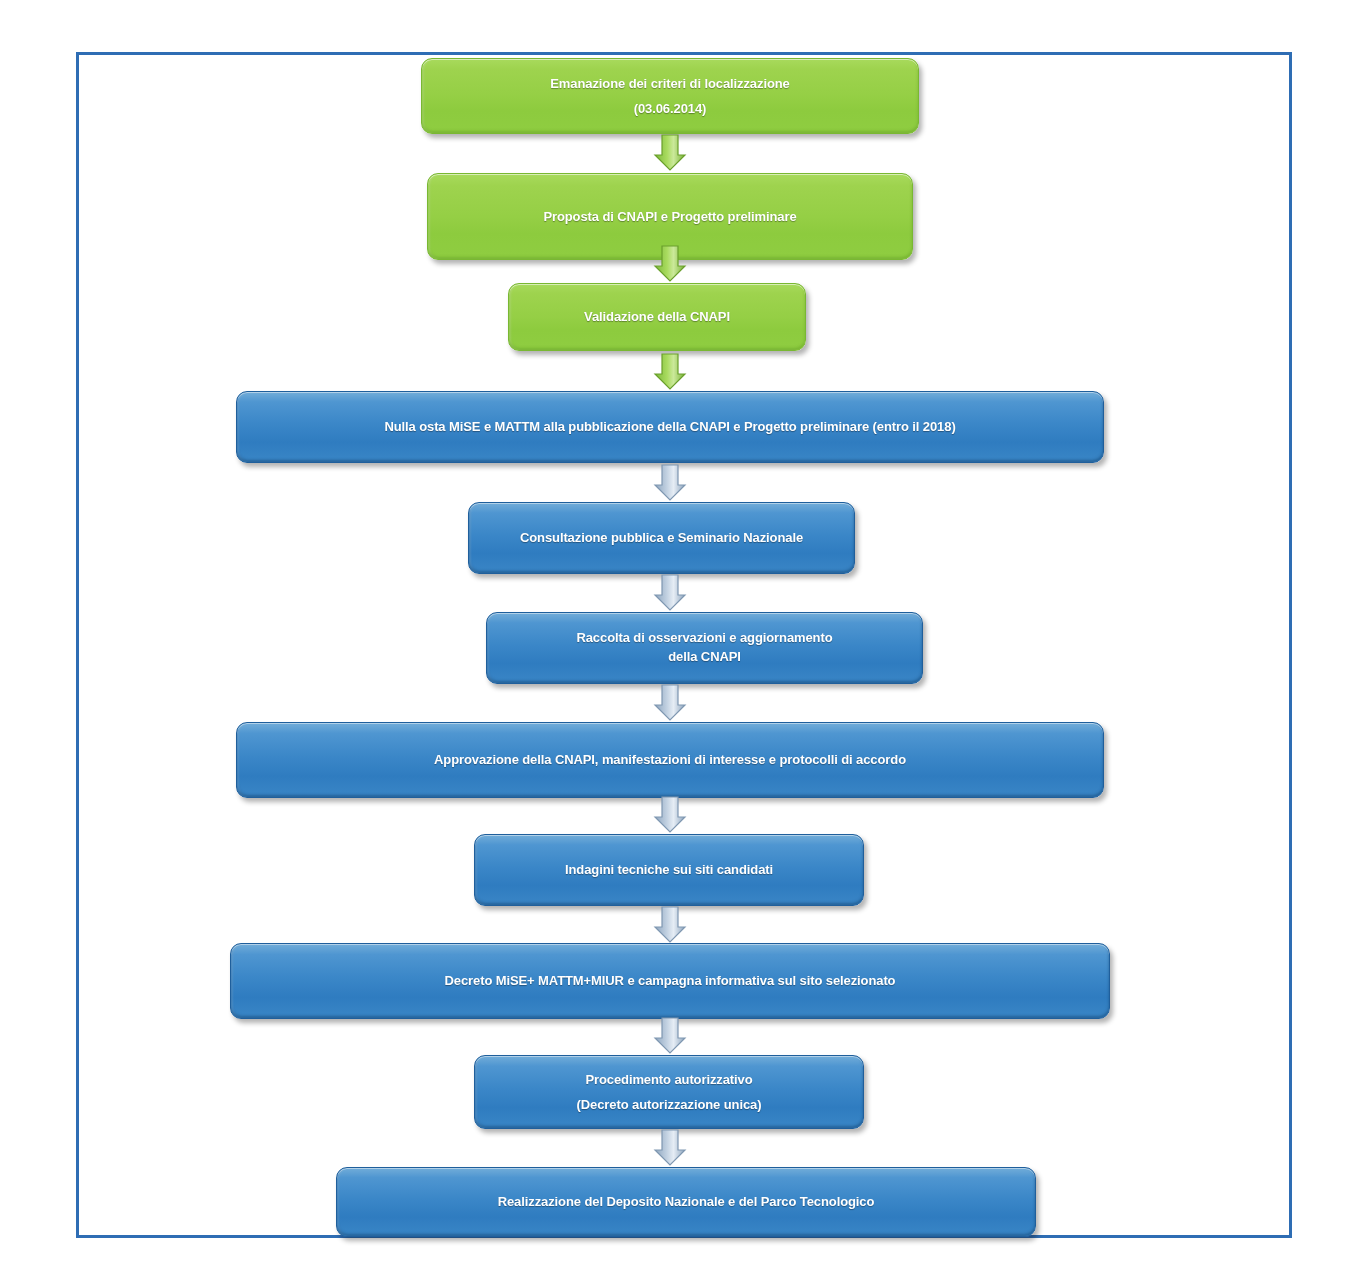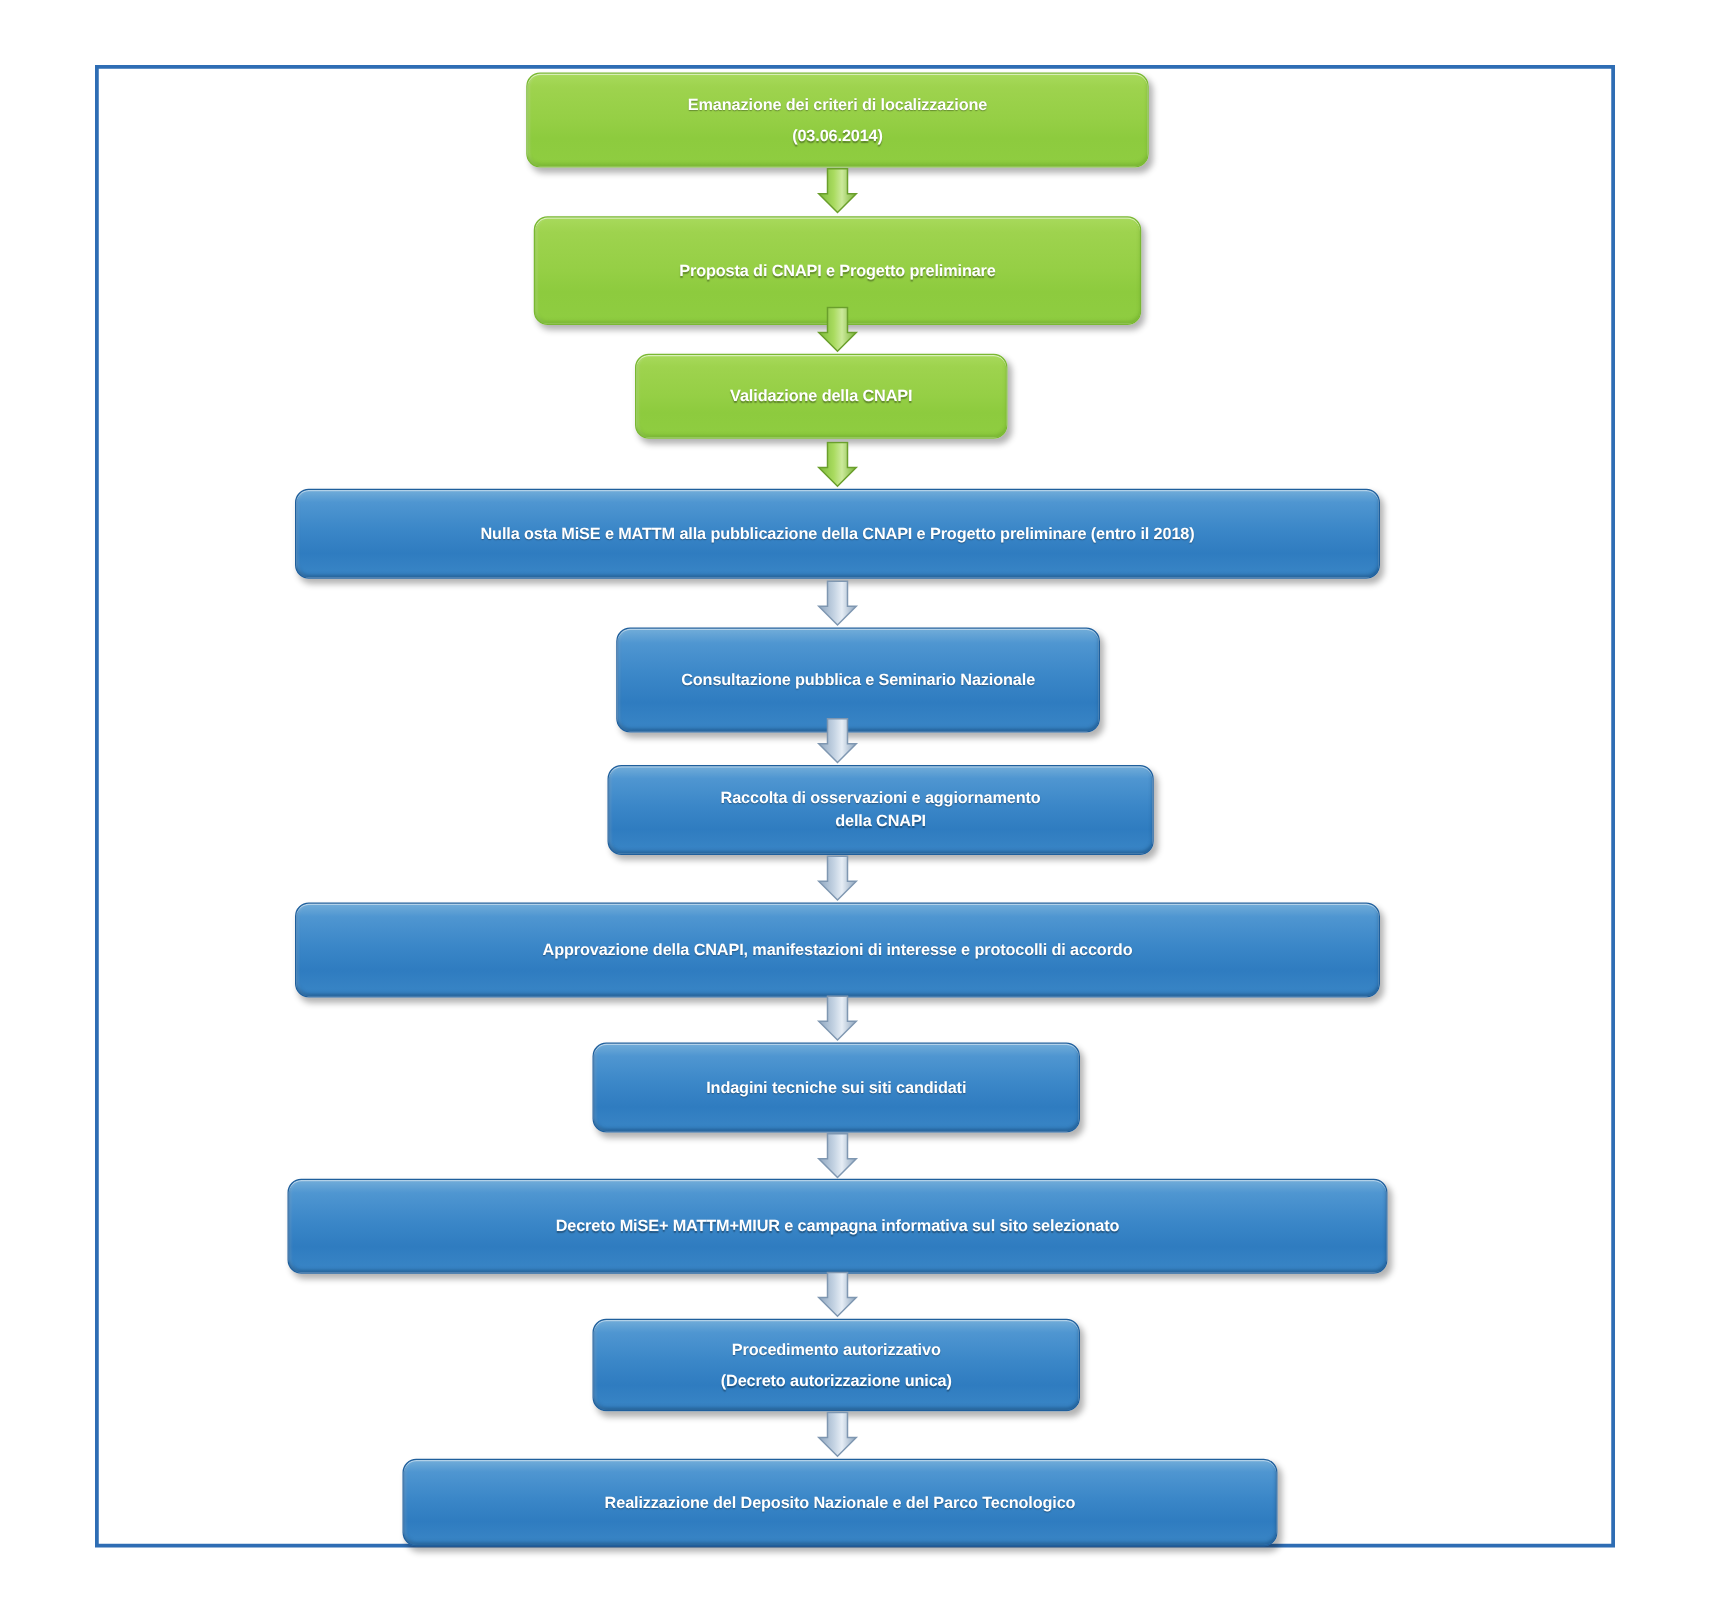--- a/index.html
+++ b/index.html
@@ -125,21 +125,21 @@
       <span class="ln">Validazione della CNAPI</span>
     </span>
   </div>
 
   <div class="node blue" style="left:236px; top:391px; width:868px; height:72px;">
     <span class="lines">
       <span class="ln">Nulla osta MiSE e MATTM alla pubblicazione della CNAPI e Progetto preliminare (entro il 2018)</span>
     </span>
   </div>
 
-  <div class="node blue" style="left:493px; top:502px; width:387px; height:84px;">
+  <div class="node blue" style="left:468px; top:502px; width:387px; height:72px;">
     <span class="lines">
       <span class="ln">Consultazione pubblica e Seminario Nazionale</span>
     </span>
   </div>
 
   <div class="node blue" style="left:486px; top:612px; width:437px; height:72px; line-height:1.45;">
     <span class="lines">
       <span class="ln">Raccolta di osservazioni e aggiornamento</span>
       <span class="ln">della CNAPI</span>
     </span>
@@ -163,21 +163,21 @@
     </span>
   </div>
 
   <div class="node blue" style="left:474px; top:1055px; width:390px; height:74px;">
     <span class="lines">
       <span class="ln">Procedimento autorizzativo</span>
       <span class="ln">(Decreto autorizzazione unica)</span>
     </span>
   </div>
 
-  <div class="node blue" style="left:322px; top:1167px; width:700px; height:70px;">
+  <div class="node blue" style="left:336px; top:1167px; width:700px; height:70px;">
     <span class="lines">
       <span class="ln">Realizzazione del Deposito Nazionale e del Parco Tecnologico</span>
     </span>
   </div>
 
   <div class="arrow" style="left:653px; top:134px; height:38px;">
     <svg width="34" height="38" viewBox="0 0 34 38">
       <defs>
         <linearGradient id="ag1" x1="0" y1="0" x2="1" y2="0">
           <stop offset="0%" stop-color="#7cb93a"></stop>

